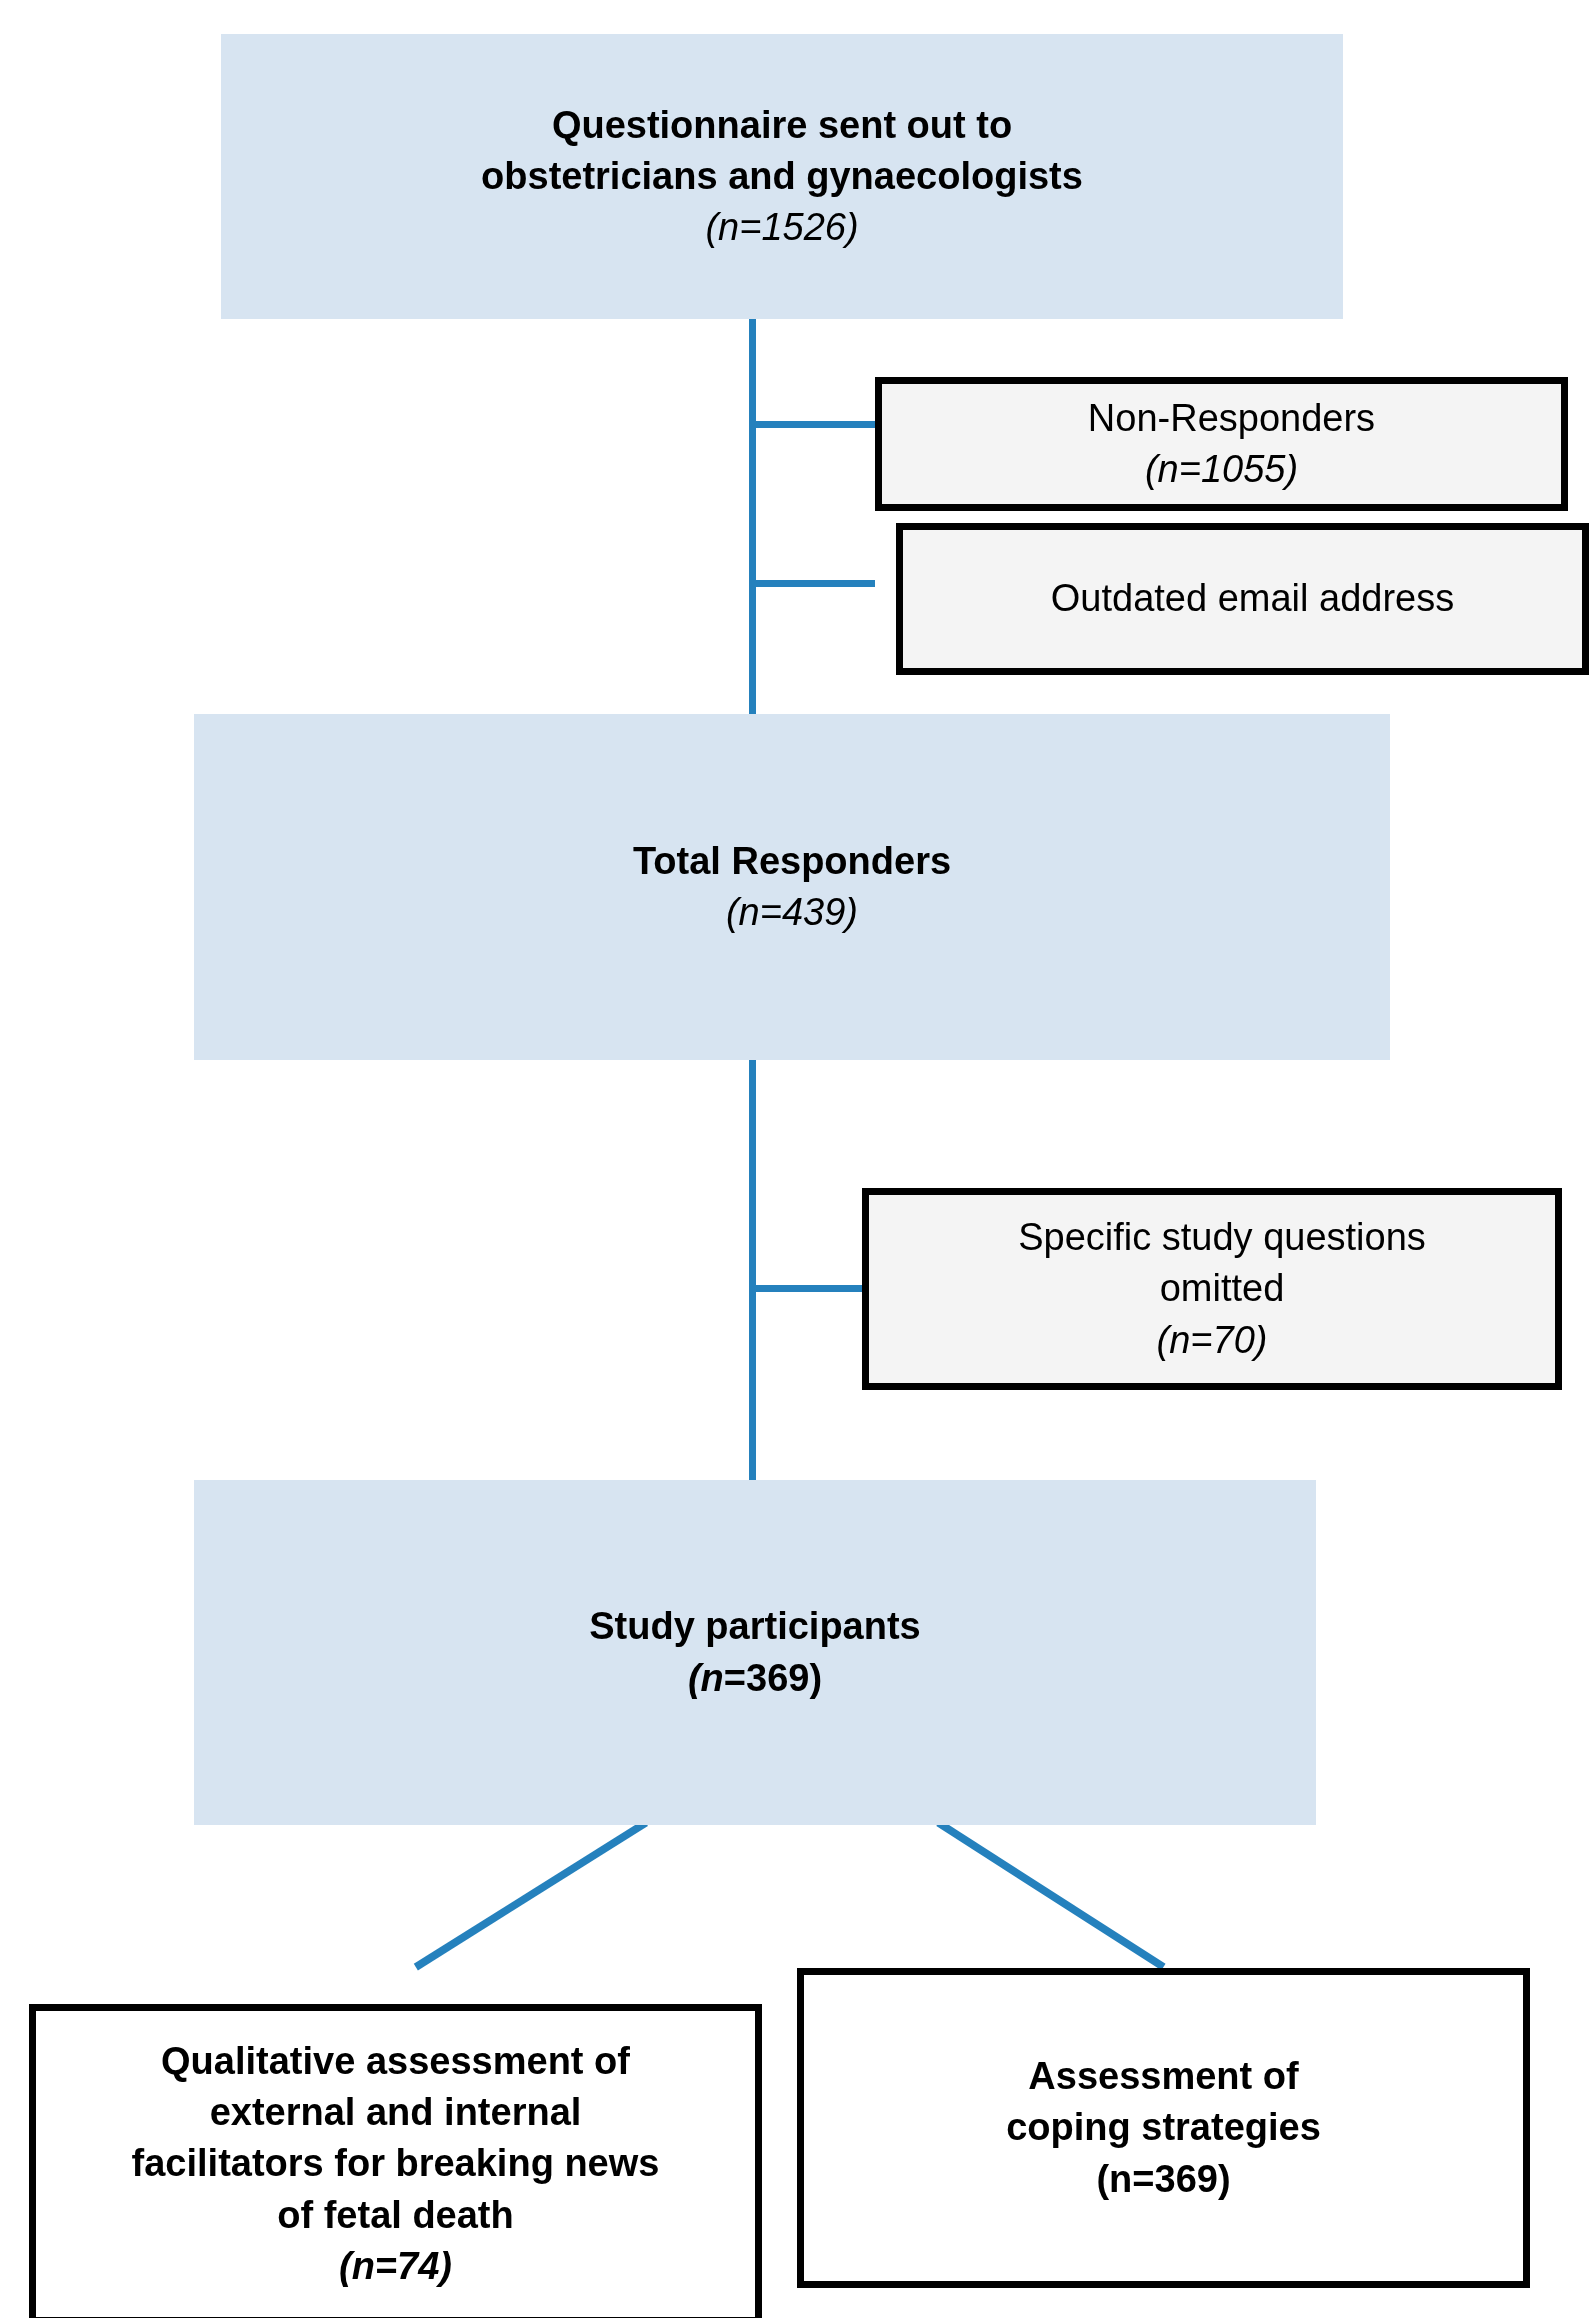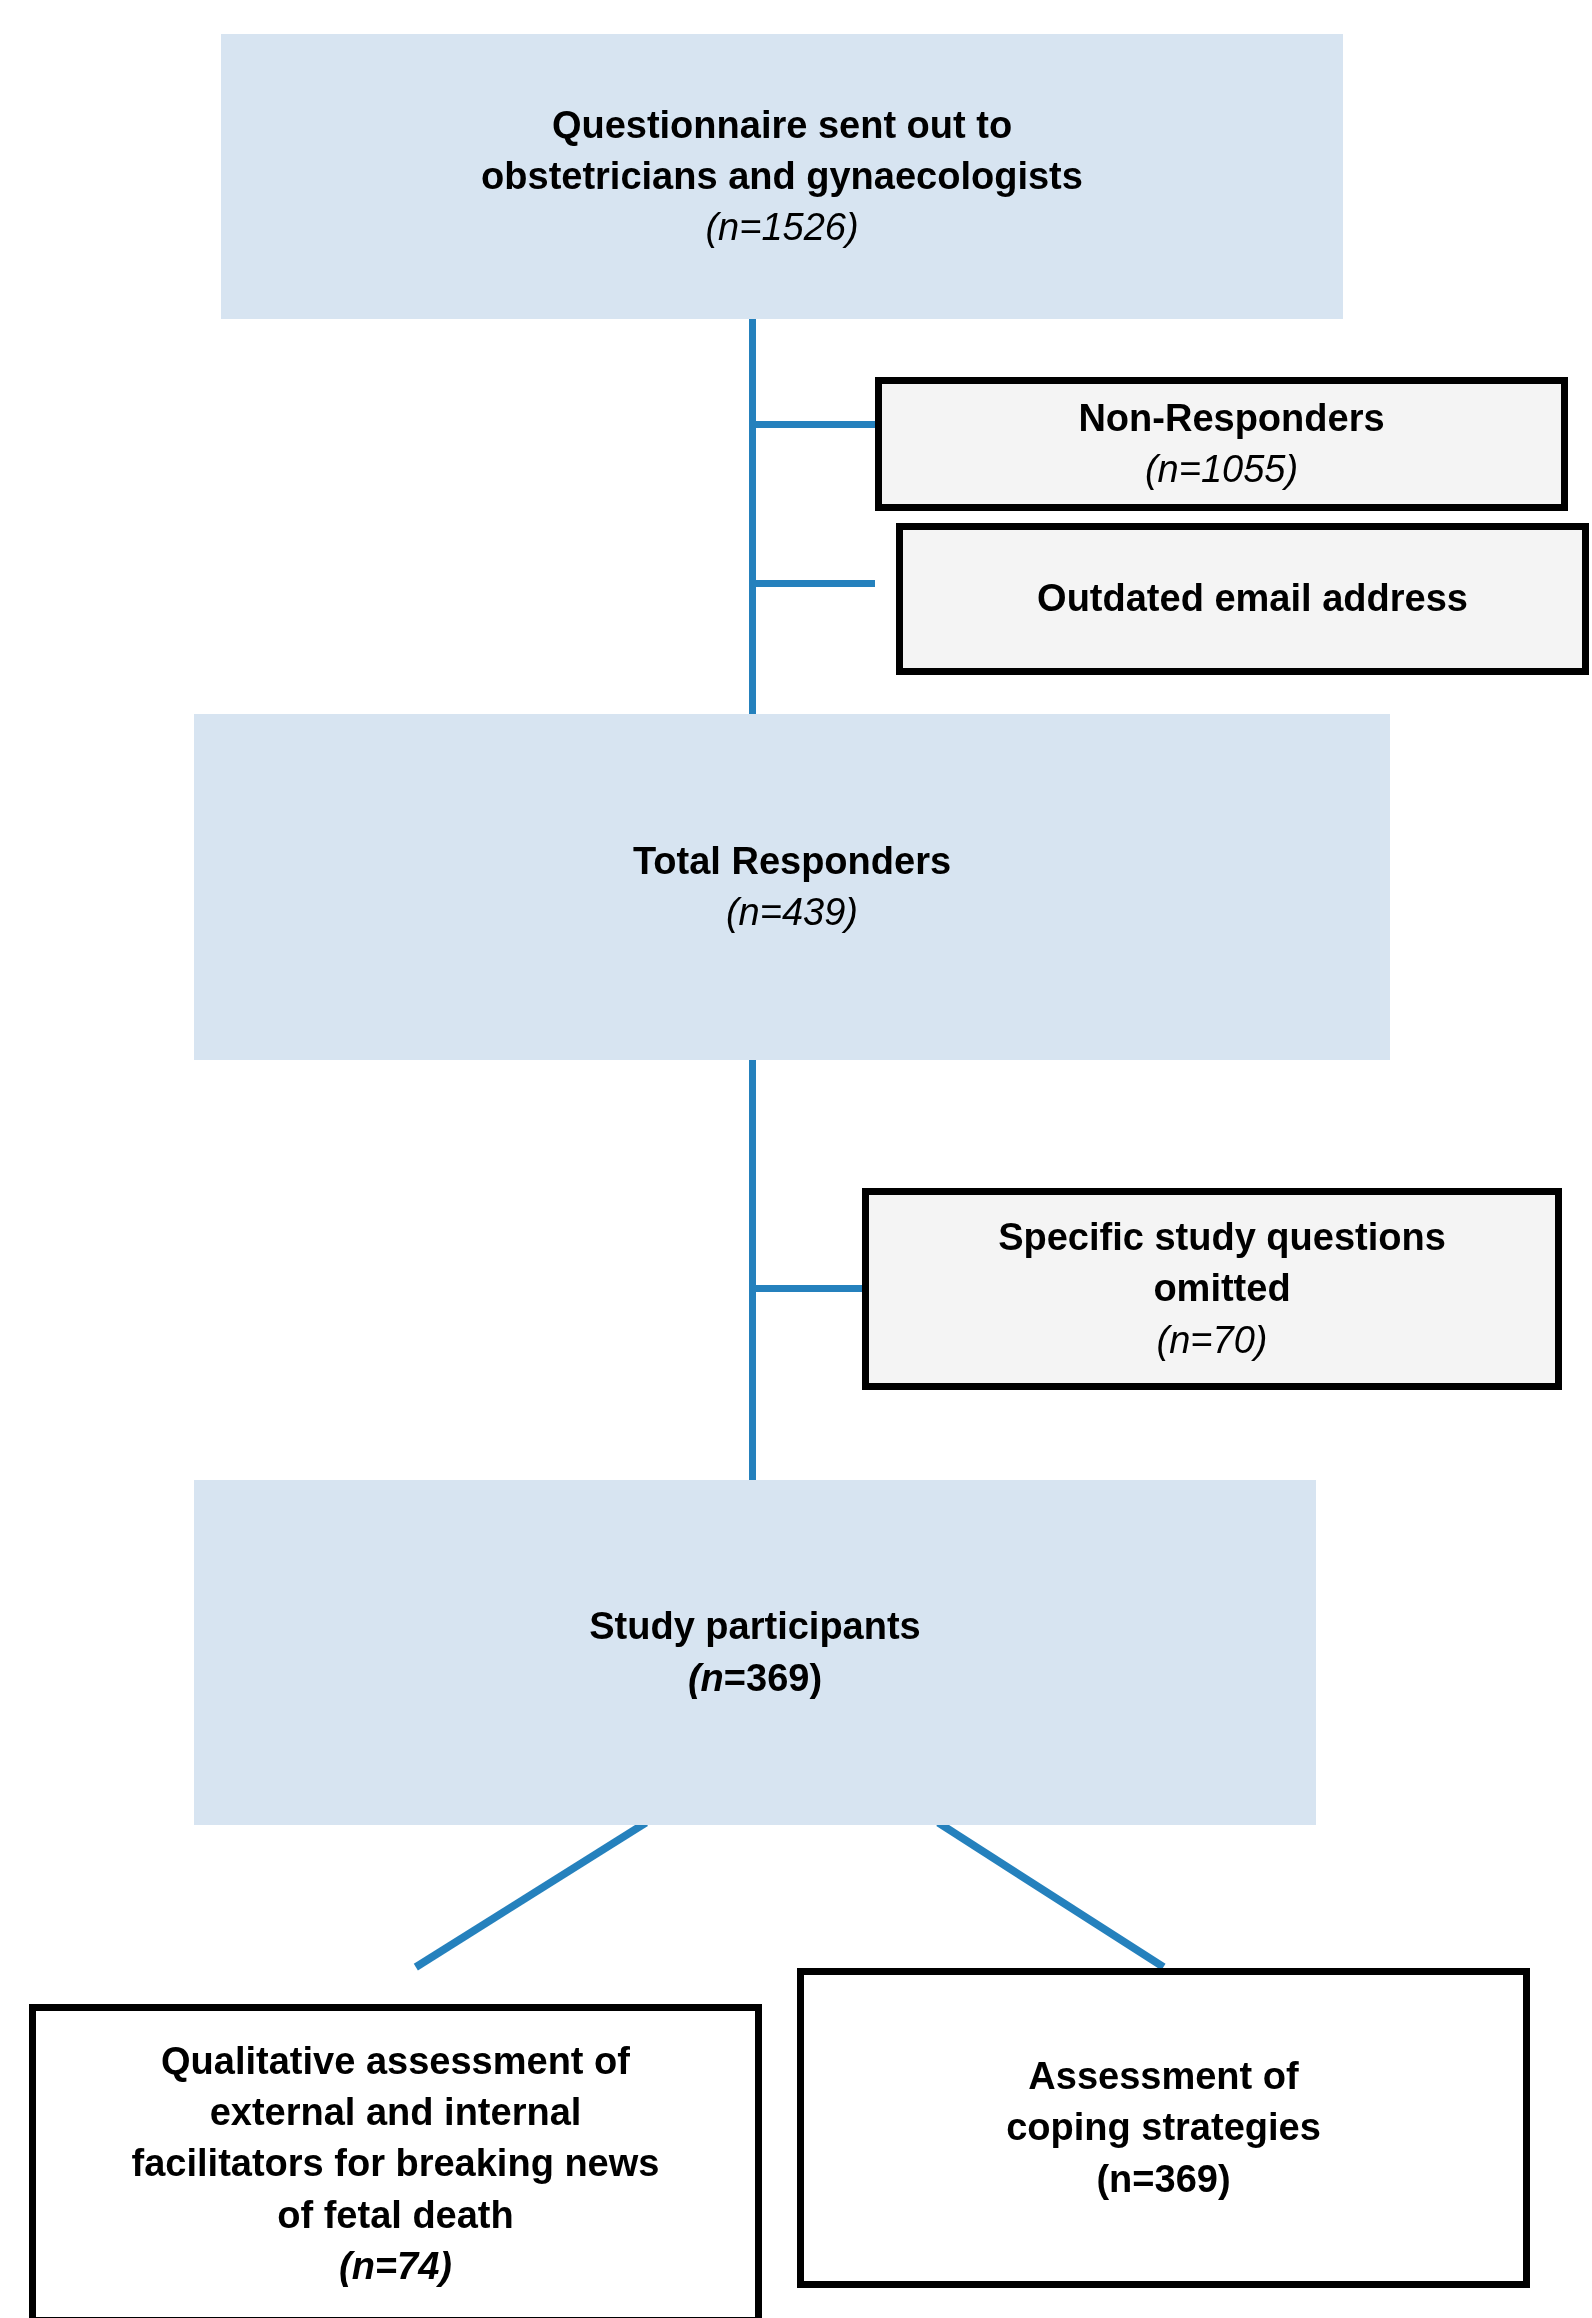--- a/index.html
+++ b/index.html
@@ -26,21 +26,21 @@
     justify-content:center;
     text-align:center;
     box-sizing:border-box;
   }
   .node .txt{width:100%;font-size:38px;line-height:1.35;}
   .blue{background:var(--box-blue);}
   .gray{background:var(--box-gray);border:7.2px solid var(--border-black);}
   .whitebox{background:#ffffff;border:7.2px solid var(--border-black);}
   .line{display:block;}
   .b{font-weight:700;}
-  .r{font-weight:700;padding-left:20px;}
+  .r{font-weight:400;padding-left:20px;}
   .nline i{font-style:italic;}
   .w700{font-weight:700;}
   .w400{font-weight:400;}
 
   
   #n-questionnaire{left:194px;top:34px;width:1122px;height:285px;margin-left:27px;}
   #n-nonresp{left:875px;top:377px;width:693px;height:134px;}
   #n-outdated{left:896px;top:523px;width:693px;height:152px;}
   #n-total{left:194px;top:714px;width:1196px;height:346px;}
   #n-omitted{left:862px;top:1188px;width:700px;height:202px;}

